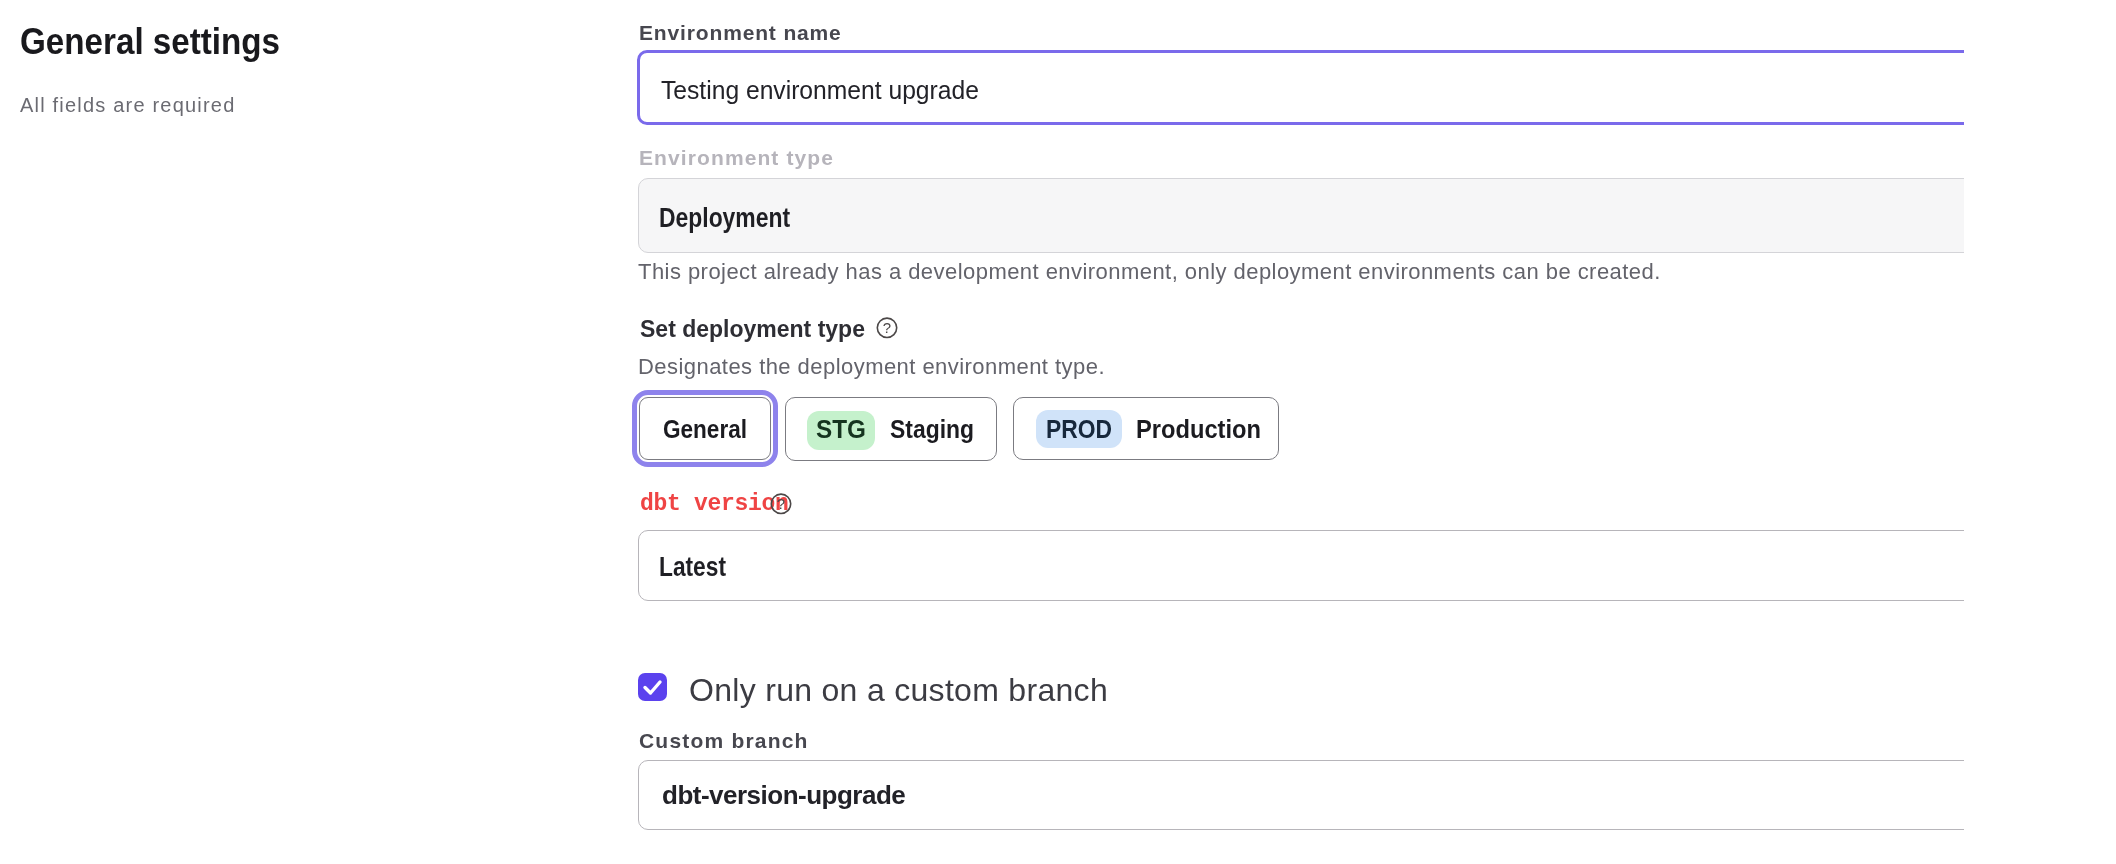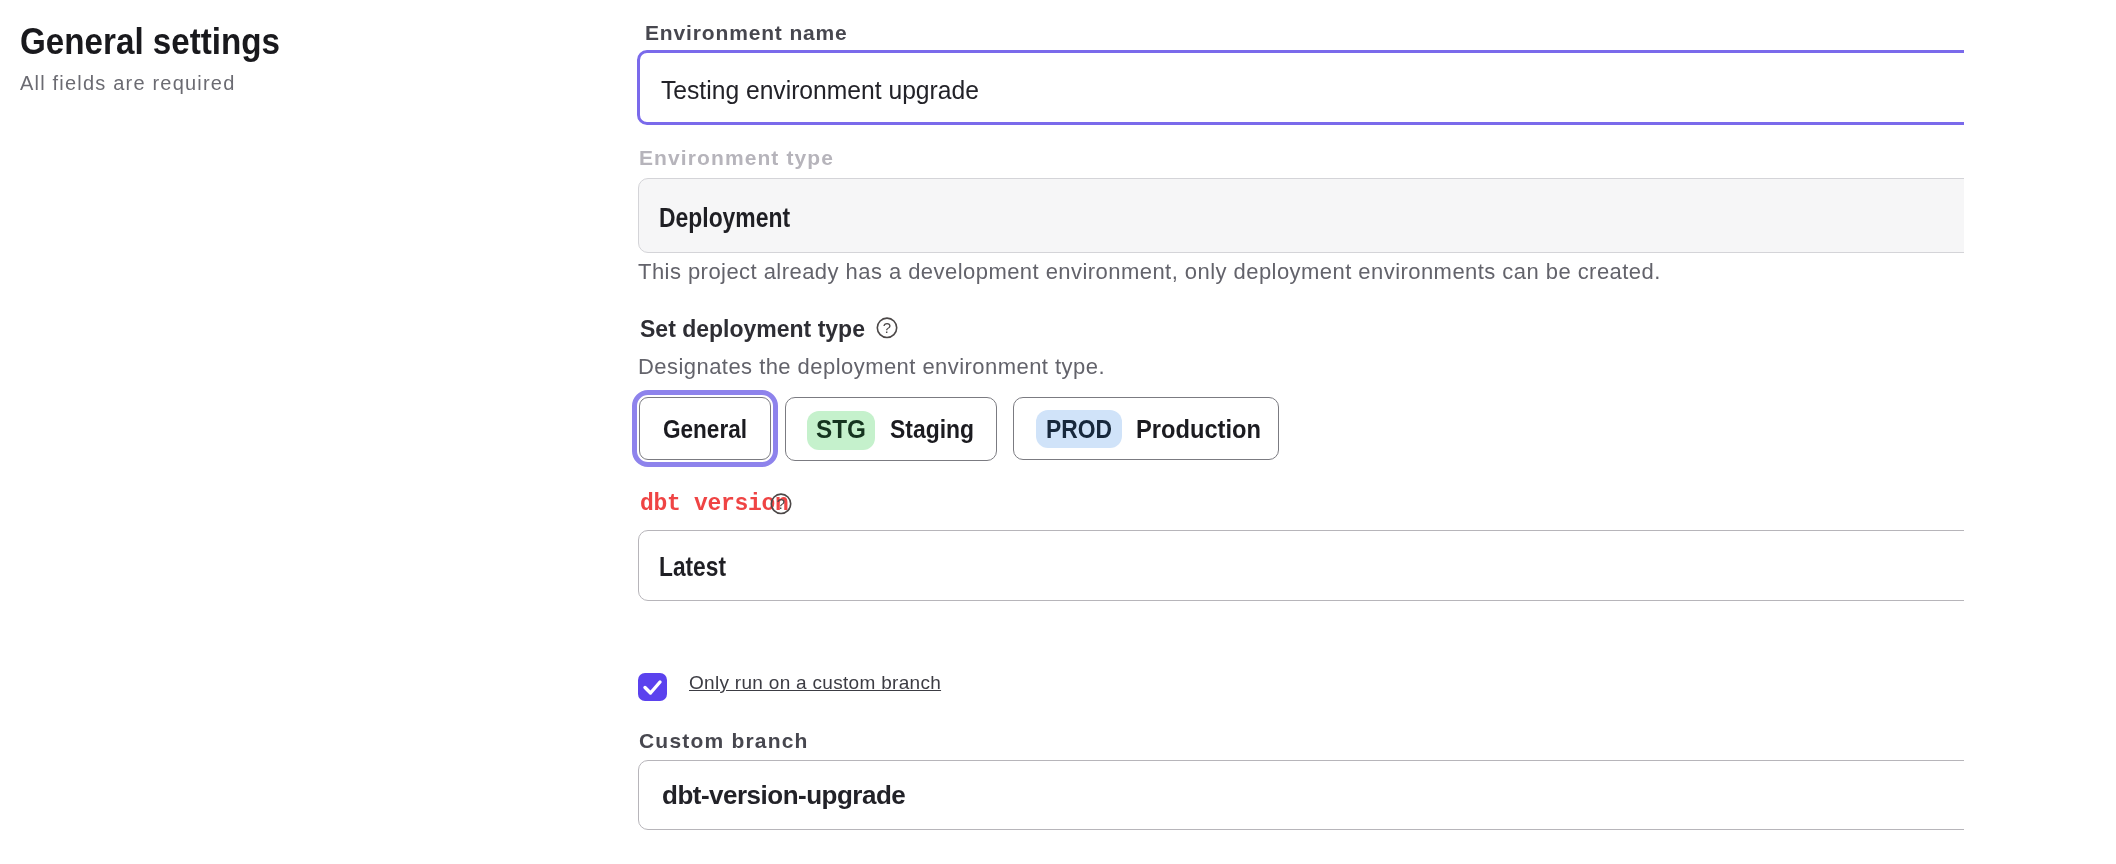--- a/index.html
+++ b/index.html
@@ -6,23 +6,23 @@
   html,body { background:#ffffff; }
   body { font-family:"Liberation Sans", sans-serif; }
   #page { position:relative; width:1964px; height:864px; background:#fff; overflow:hidden; }
   .abs { position:absolute; white-space:nowrap; }
 </style>
 </head>
 <body>
 <div id="page">
 
   <div class="abs" id="h1" style="left:20px; top:21px; font-size:37px; font-weight:700; color:#19191d; transform:scaleX(0.897); transform-origin:left top;">General settings</div>
-  <div class="abs" id="sub" style="left:20px; top:72px; font-size:20px; color:#6b6b72; letter-spacing:1.2px;">All fields are required</div>
+  <div class="abs" id="sub" style="left:20px; top:94px; font-size:20px; color:#6b6b72; letter-spacing:1.2px;">All fields are required</div>
 
-  <div class="abs lab" style="left:639px; top:21px; font-size:21px; font-weight:700; color:#47474f; letter-spacing:0.85px;margin-left:6px;">Environment name</div>
+  <div class="abs lab" style="left:639px; top:21px; font-size:21px; font-weight:700; color:#47474f; letter-spacing:0.85px;">Environment name</div>
   <div class="abs" id="input1" style="left:637px; top:50px; width:1445px; height:75px; background:#fff; border:3.4px solid #7a6aeb; border-radius:10px;"></div>
   <div class="abs" style="left:661px; top:75px; font-size:26px; color:#222228; transform:scaleX(0.948); transform-origin:left top;">Testing environment upgrade</div>
 
   <div class="abs" style="left:639px; top:146px; font-size:21px; font-weight:700; color:#b6b4bb; letter-spacing:1.1px;">Environment type</div>
   <div class="abs" id="sel1" style="left:638px; top:178px; width:1444px; height:75px; background:#f6f6f7; border:1.5px solid #d4d4d8; border-radius:10px;"></div>
   <div class="abs" style="left:659px; top:202px; font-size:28px; font-weight:700; color:#1f1f24; transform:scaleX(0.818); transform-origin:left top;">Deployment</div>
   <svg class="abs" style="left:2041px; top:207px;" width="15" height="12" viewBox="0 0 15 12">
       <polyline points="1.8,2.3 7.5,9 13.2,2.3" fill="none" stroke="#3a3636" stroke-width="2.2" stroke-linecap="round" stroke-linejoin="round"></polyline>
     </svg>
   <div class="abs" style="left:638px; top:259px; font-size:22px; color:#63636b; letter-spacing:0.45px;">This project already has a development environment, only deployment environments can be created.</div>
@@ -55,19 +55,19 @@
   <div class="abs" id="sel2" style="left:638px; top:530px; width:1444px; height:71px; background:#fff; border:1.5px solid #b7b5ba; border-radius:10px;"></div>
   <div class="abs" style="left:659px; top:551px; font-size:28px; font-weight:700; color:#1f1f24; transform:scaleX(0.812); transform-origin:left top;">Latest</div>
   <svg class="abs" style="left:2041px; top:558px;" width="15" height="12" viewBox="0 0 15 12">
       <polyline points="1.8,2.3 7.5,9 13.2,2.3" fill="none" stroke="#3a3636" stroke-width="2.2" stroke-linecap="round" stroke-linejoin="round"></polyline>
     </svg>
 
   <div class="abs" style="left:638px; top:673px; width:29px; height:28px; background:#5b42ee; border-radius:7px;"></div>
   <svg class="abs" style="left:638px; top:673px;" width="29" height="28" viewBox="0 0 29 28">
       <polyline points="7,14.5 12.5,20 22,9" fill="none" stroke="#ffffff" stroke-width="3.4" stroke-linecap="round" stroke-linejoin="round"></polyline>
     </svg>
-  <div class="abs" style="left:689px; top:672px; font-size:19px; font-weight:400; color:#3c3c43; letter-spacing:0.3px;text-decoration:underline;">Only run on a custom branch</div>
+  <div class="abs" style="left:689px; top:672px; font-size:32px; font-weight:400; color:#3c3c43; letter-spacing:0.3px;">Only run on a custom branch</div>
 
   <div class="abs" style="left:639px; top:729px; font-size:21px; font-weight:700; color:#47474f; letter-spacing:1.2px;">Custom branch</div>
   <div class="abs" id="input2" style="left:638px; top:760px; width:1444px; height:70px; background:#fff; border:1.5px solid #b7b5ba; border-radius:10px;"></div>
   <div class="abs" style="left:662px; top:780px; font-size:26px; color:#222228; letter-spacing:-0.5px;font-weight:bold;">dbt-version-upgrade</div>
 
 </div>
 
 </body></html>

